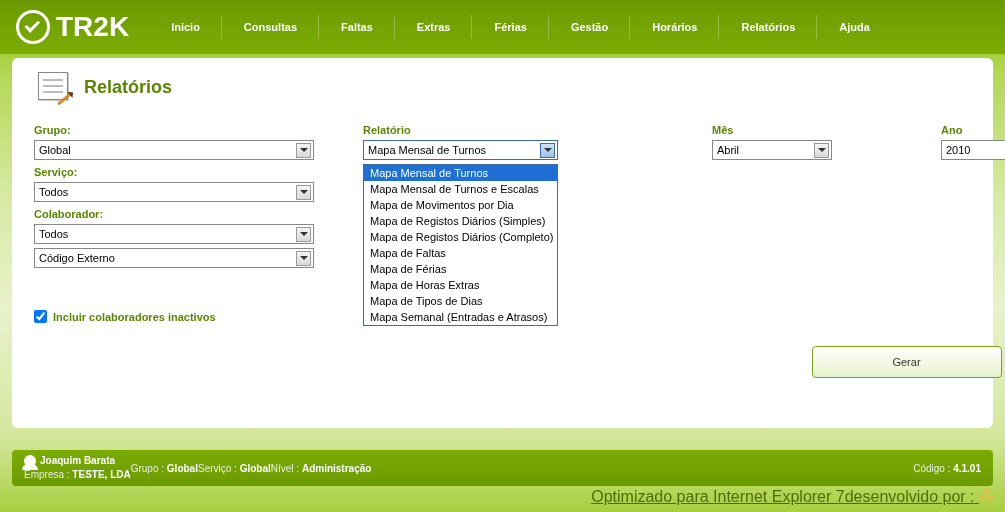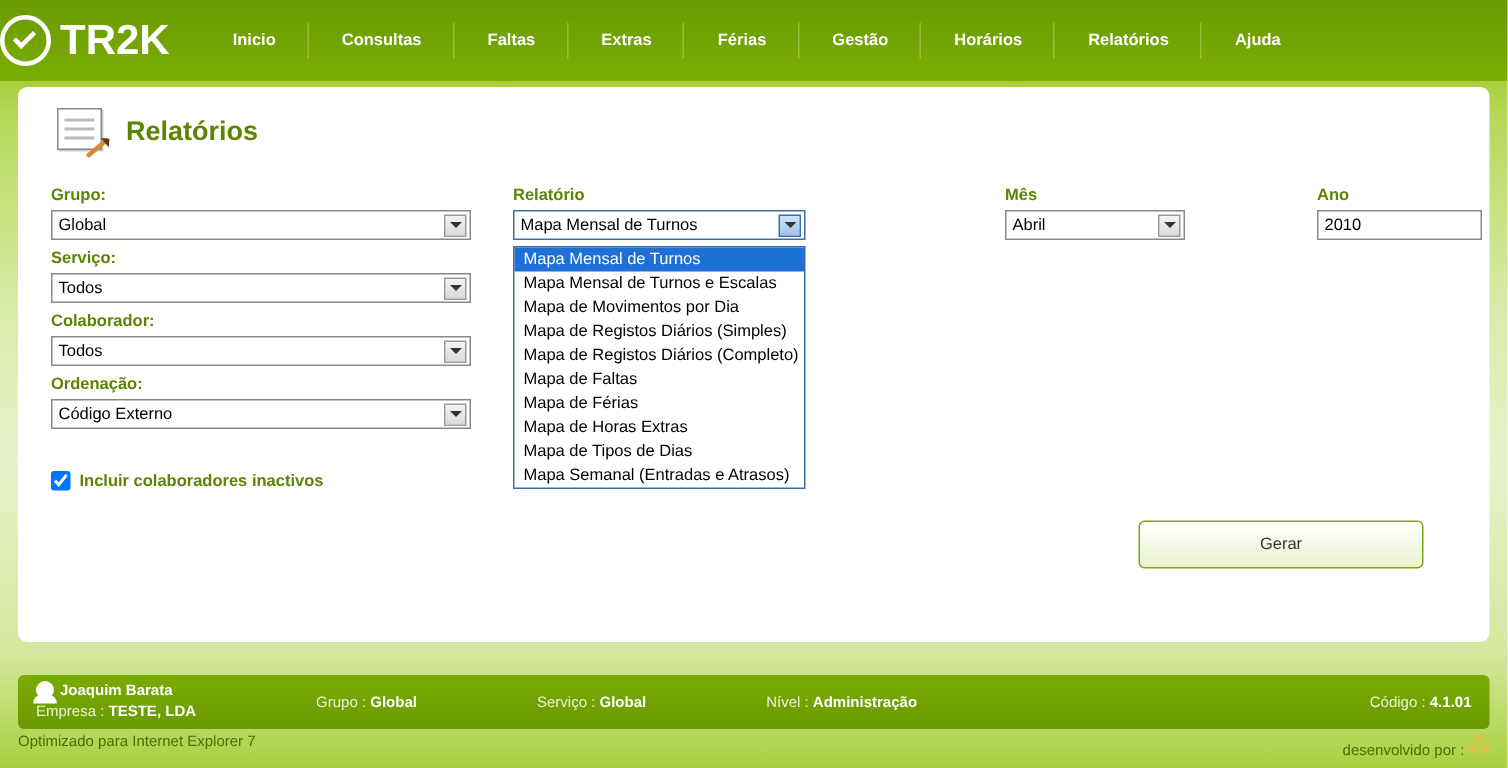--- a/index.html
+++ b/index.html
@@ -14,21 +14,21 @@
 }
 .header {
   display: flex;
   align-items: center;
   height: 54px;
   background: linear-gradient(180deg, #6a9a00 0%, #7cad04 100%);
 }
 .logo {
   display: flex;
   align-items: center;
-  padding: 0 20px 0 0;
+  padding: 0 20px 0 16px;
   color: #fff;
   font-weight: bold;
   font-size: 28px;
   font-family: Arial, sans-serif;
   letter-spacing: 0;
 }
 .logo-icon {
   width: 34px;
   height: 34px;
   border: 3px solid #fff;
@@ -105,21 +105,21 @@
   transform: rotate(-40deg); bottom:4px; right:0;
   border-radius:1px;
 }
 .title-icon .pen::after {
   content:""; position:absolute; right:-5px; top:-2px;
   border: 4px solid transparent; border-left-color:#5a3a1a;
 }
 .grid {
   display: grid;
   grid-template-columns: 280px 300px 180px 160px;
-  gap: 6px 28px;
+  gap: 6px 49px;
   align-items:start;
 }
 .col { display: flex; flex-direction: column; gap: 4px; }
 .label {
   color: #5b8500;
   font-weight: bold;
   font-size: 11px;
   margin-top: 2px;
 }
 .select {
@@ -152,21 +152,21 @@
 }
 .dropdown .opt {
   padding: 2px 6px;
   white-space:nowrap;
   cursor:pointer;
 }
 .dropdown .opt.selected {
   background:#1e6fd6; color:#fff;
 }
 .checkbox-row {
-  display:flex; align-items:center; gap:6px; margin-top:24px;
+  display:flex; align-items:center; gap:6px; margin-top:38px;
   color:#5b8500; font-weight:bold;
 }
 .checkbox-row input { width:13px; height:13px; }
 .btn {
   width: 190px; height: 32px;
   border:1px solid #7ba514;
   border-radius: 4px;
   background: linear-gradient(#fff,#e8f2cb);
   color:#333; font-size:11px;
   cursor:pointer;
@@ -176,34 +176,34 @@
 .statusbar {
   position:absolute; left:12px; right:12px; bottom:26px;
   height:36px;
   background: linear-gradient(#7aab03,#6a9a00);
   border-radius:4px;
   display:flex; align-items:center;
   color:#fff; font-size:10px;
   padding: 0 12px;
 }
 .statusbar .left { line-height:14px; }
-.statusbar .pair { margin-left: 80px; }
+.statusbar .pair { }
 .statusbar .key { color: rgba(255,255,255,0.85); }
 .statusbar .val { color:#fff; font-weight:bold; }
 .statusbar .ver { margin-left:auto; }
 .user-icon {
   width:12px; height:12px; border-radius:50%; background:#fff; display:inline-block;
   margin-right:4px; vertical-align:middle;
   position:relative;
 }
 .user-icon::after { content:""; position:absolute; left:-2px; top:9px; width:16px; height:6px; background:#fff; border-radius:6px 6px 0 0; }
 .footer {
   position:absolute; left:12px; right:12px; bottom:6px;
-  display:flex; justify-content:space-between;
-  color:#4a6f00; font-size:10px;
+  display:flex; justify-content:flex-end;
+  color:#4a6f00; font-size:16px;text-decoration:underline;
 }
 .radicon {
   width:14px; height:14px; display:inline-block; position:relative;
 }
 .radicon span {
   position:absolute; width:6px; height:6px; background:#d8c24a; border-radius:50%;
 }
 .radicon span:nth-child(1){top:0;left:4px}
 .radicon span:nth-child(2){top:7px;left:0}
 .radicon span:nth-child(3){top:7px;left:8px}
@@ -272,21 +272,20 @@
           <span>Todos</span>
           <span class="arrow"></span>
         </div>
 
       <div class="label">Colaborador:</div>
       <div class="select">
           <span>Todos</span>
           <span class="arrow"></span>
         </div>
 
-      <div class="label">Ordenação:</div>
       <div class="select">
           <span>Código Externo</span>
           <span class="arrow"></span>
         </div>
 
       <label class="checkbox-row">
         <input type="checkbox" checked="" style="">
         <span>Incluir colaboradores inactivos</span>
       </label>
     </div>

